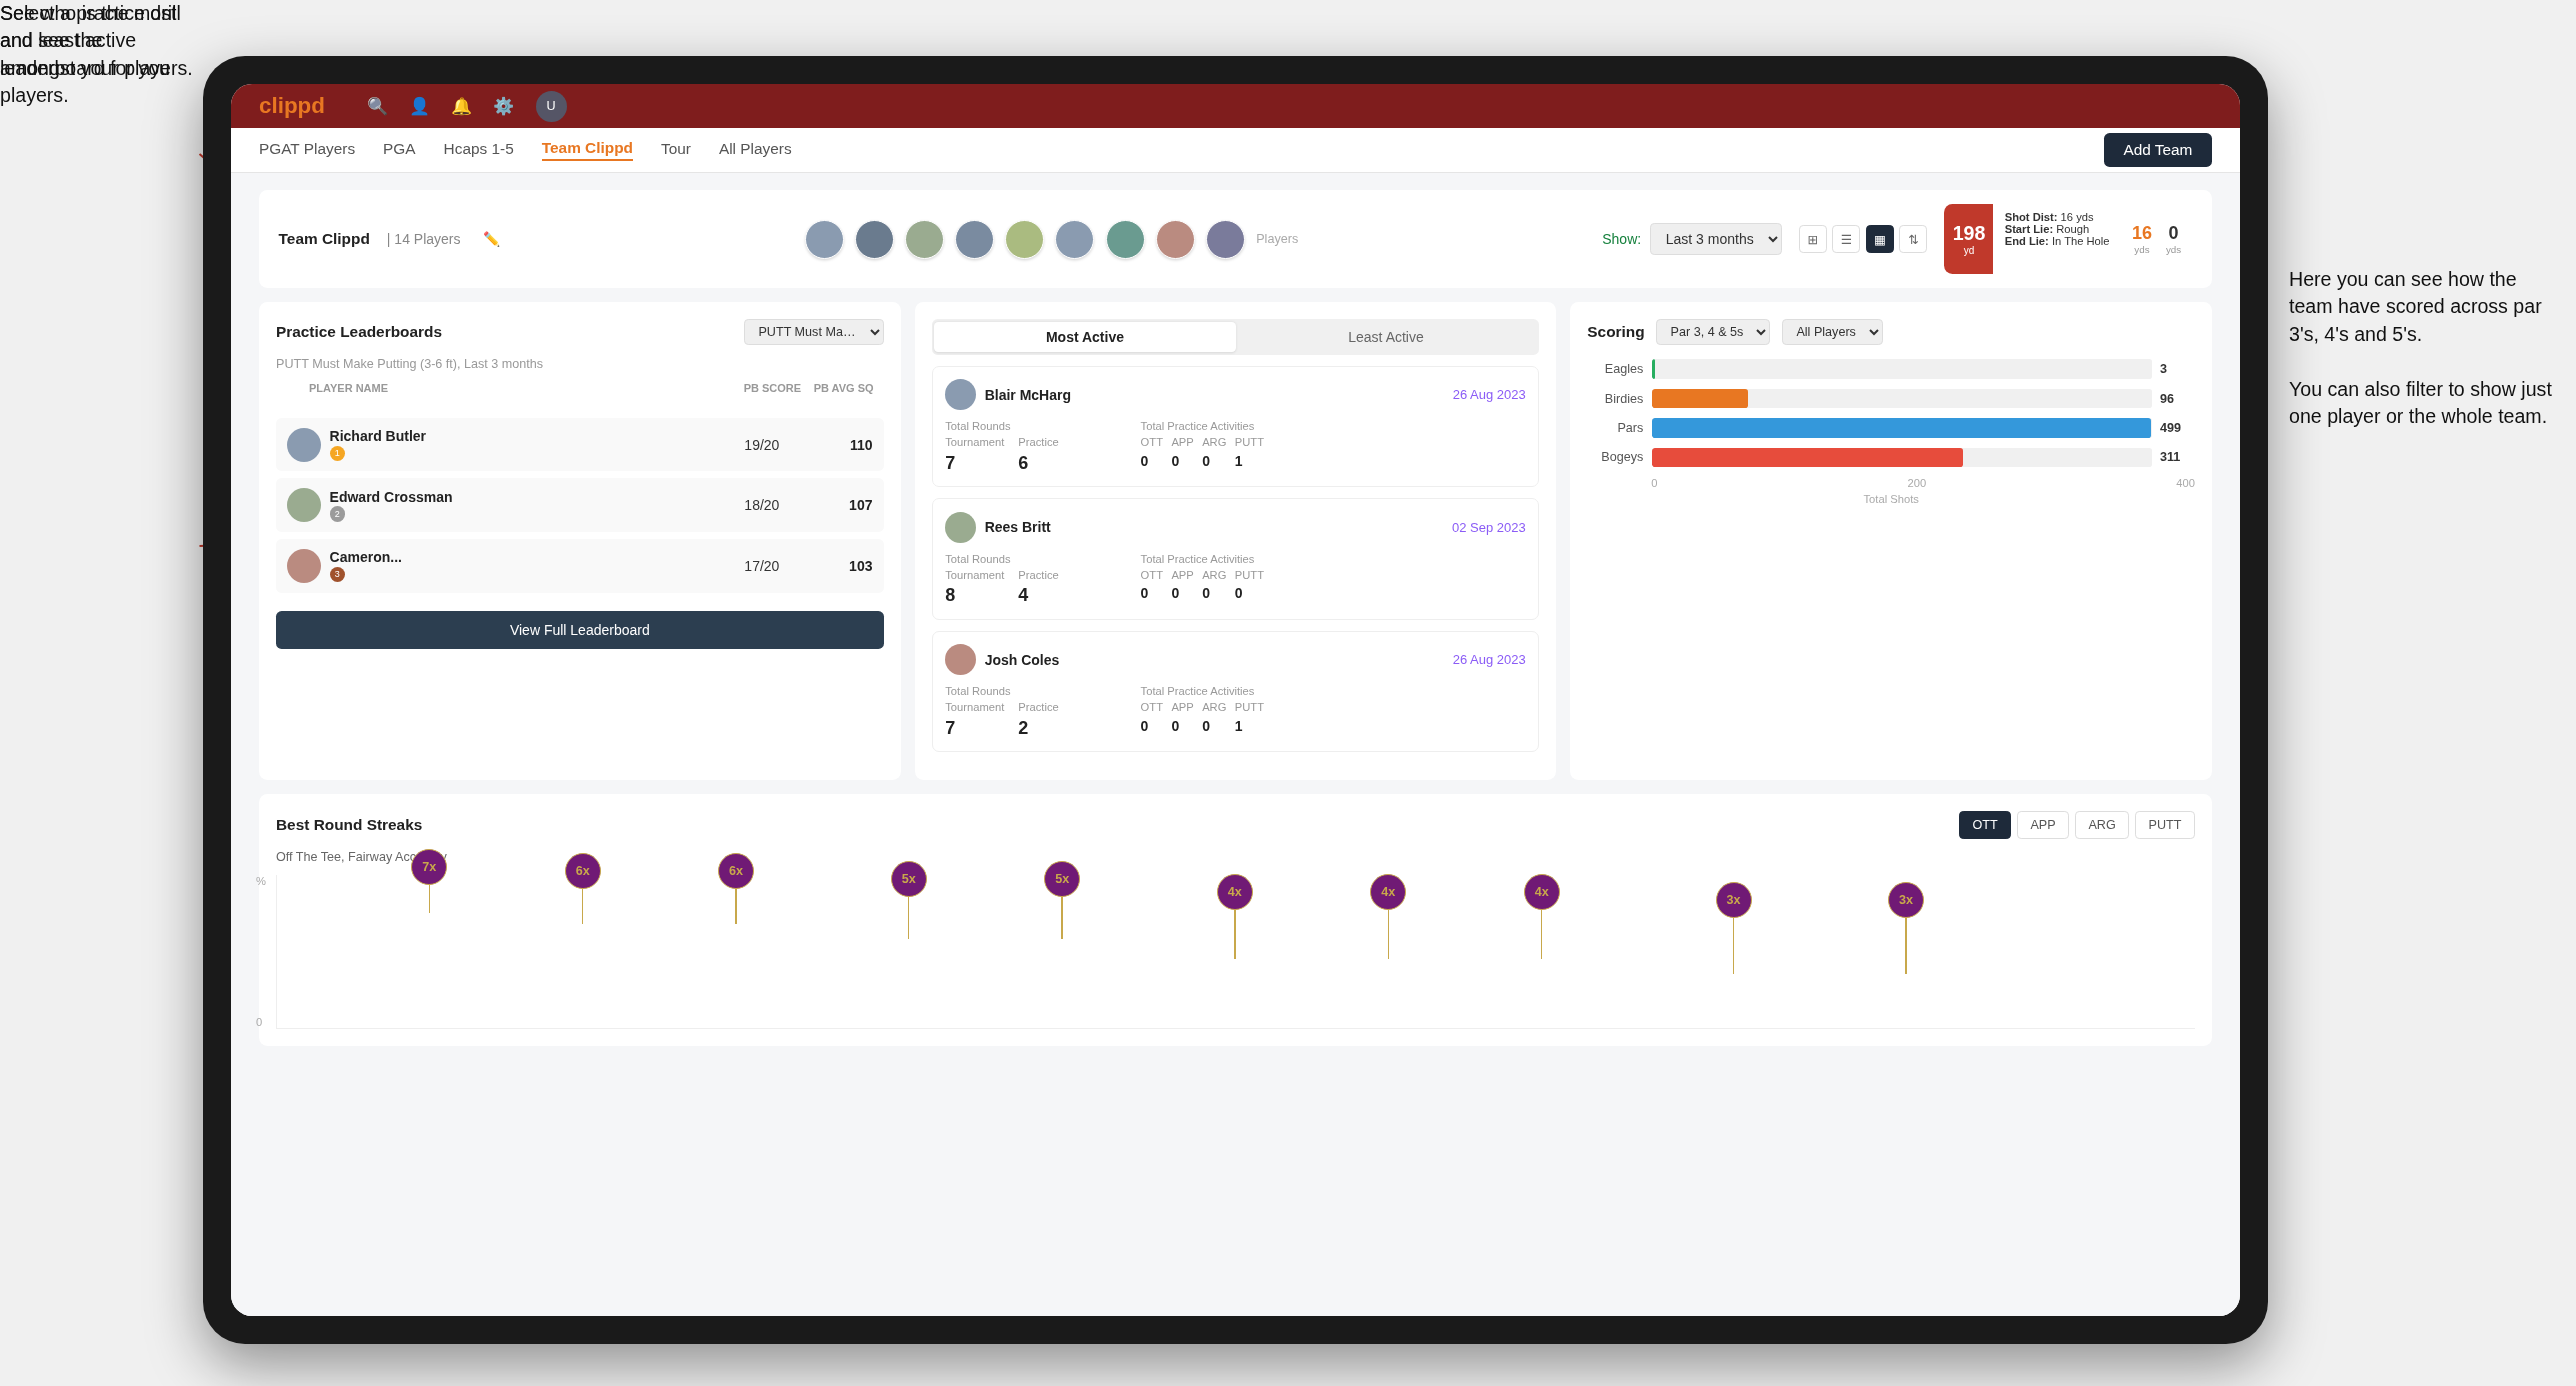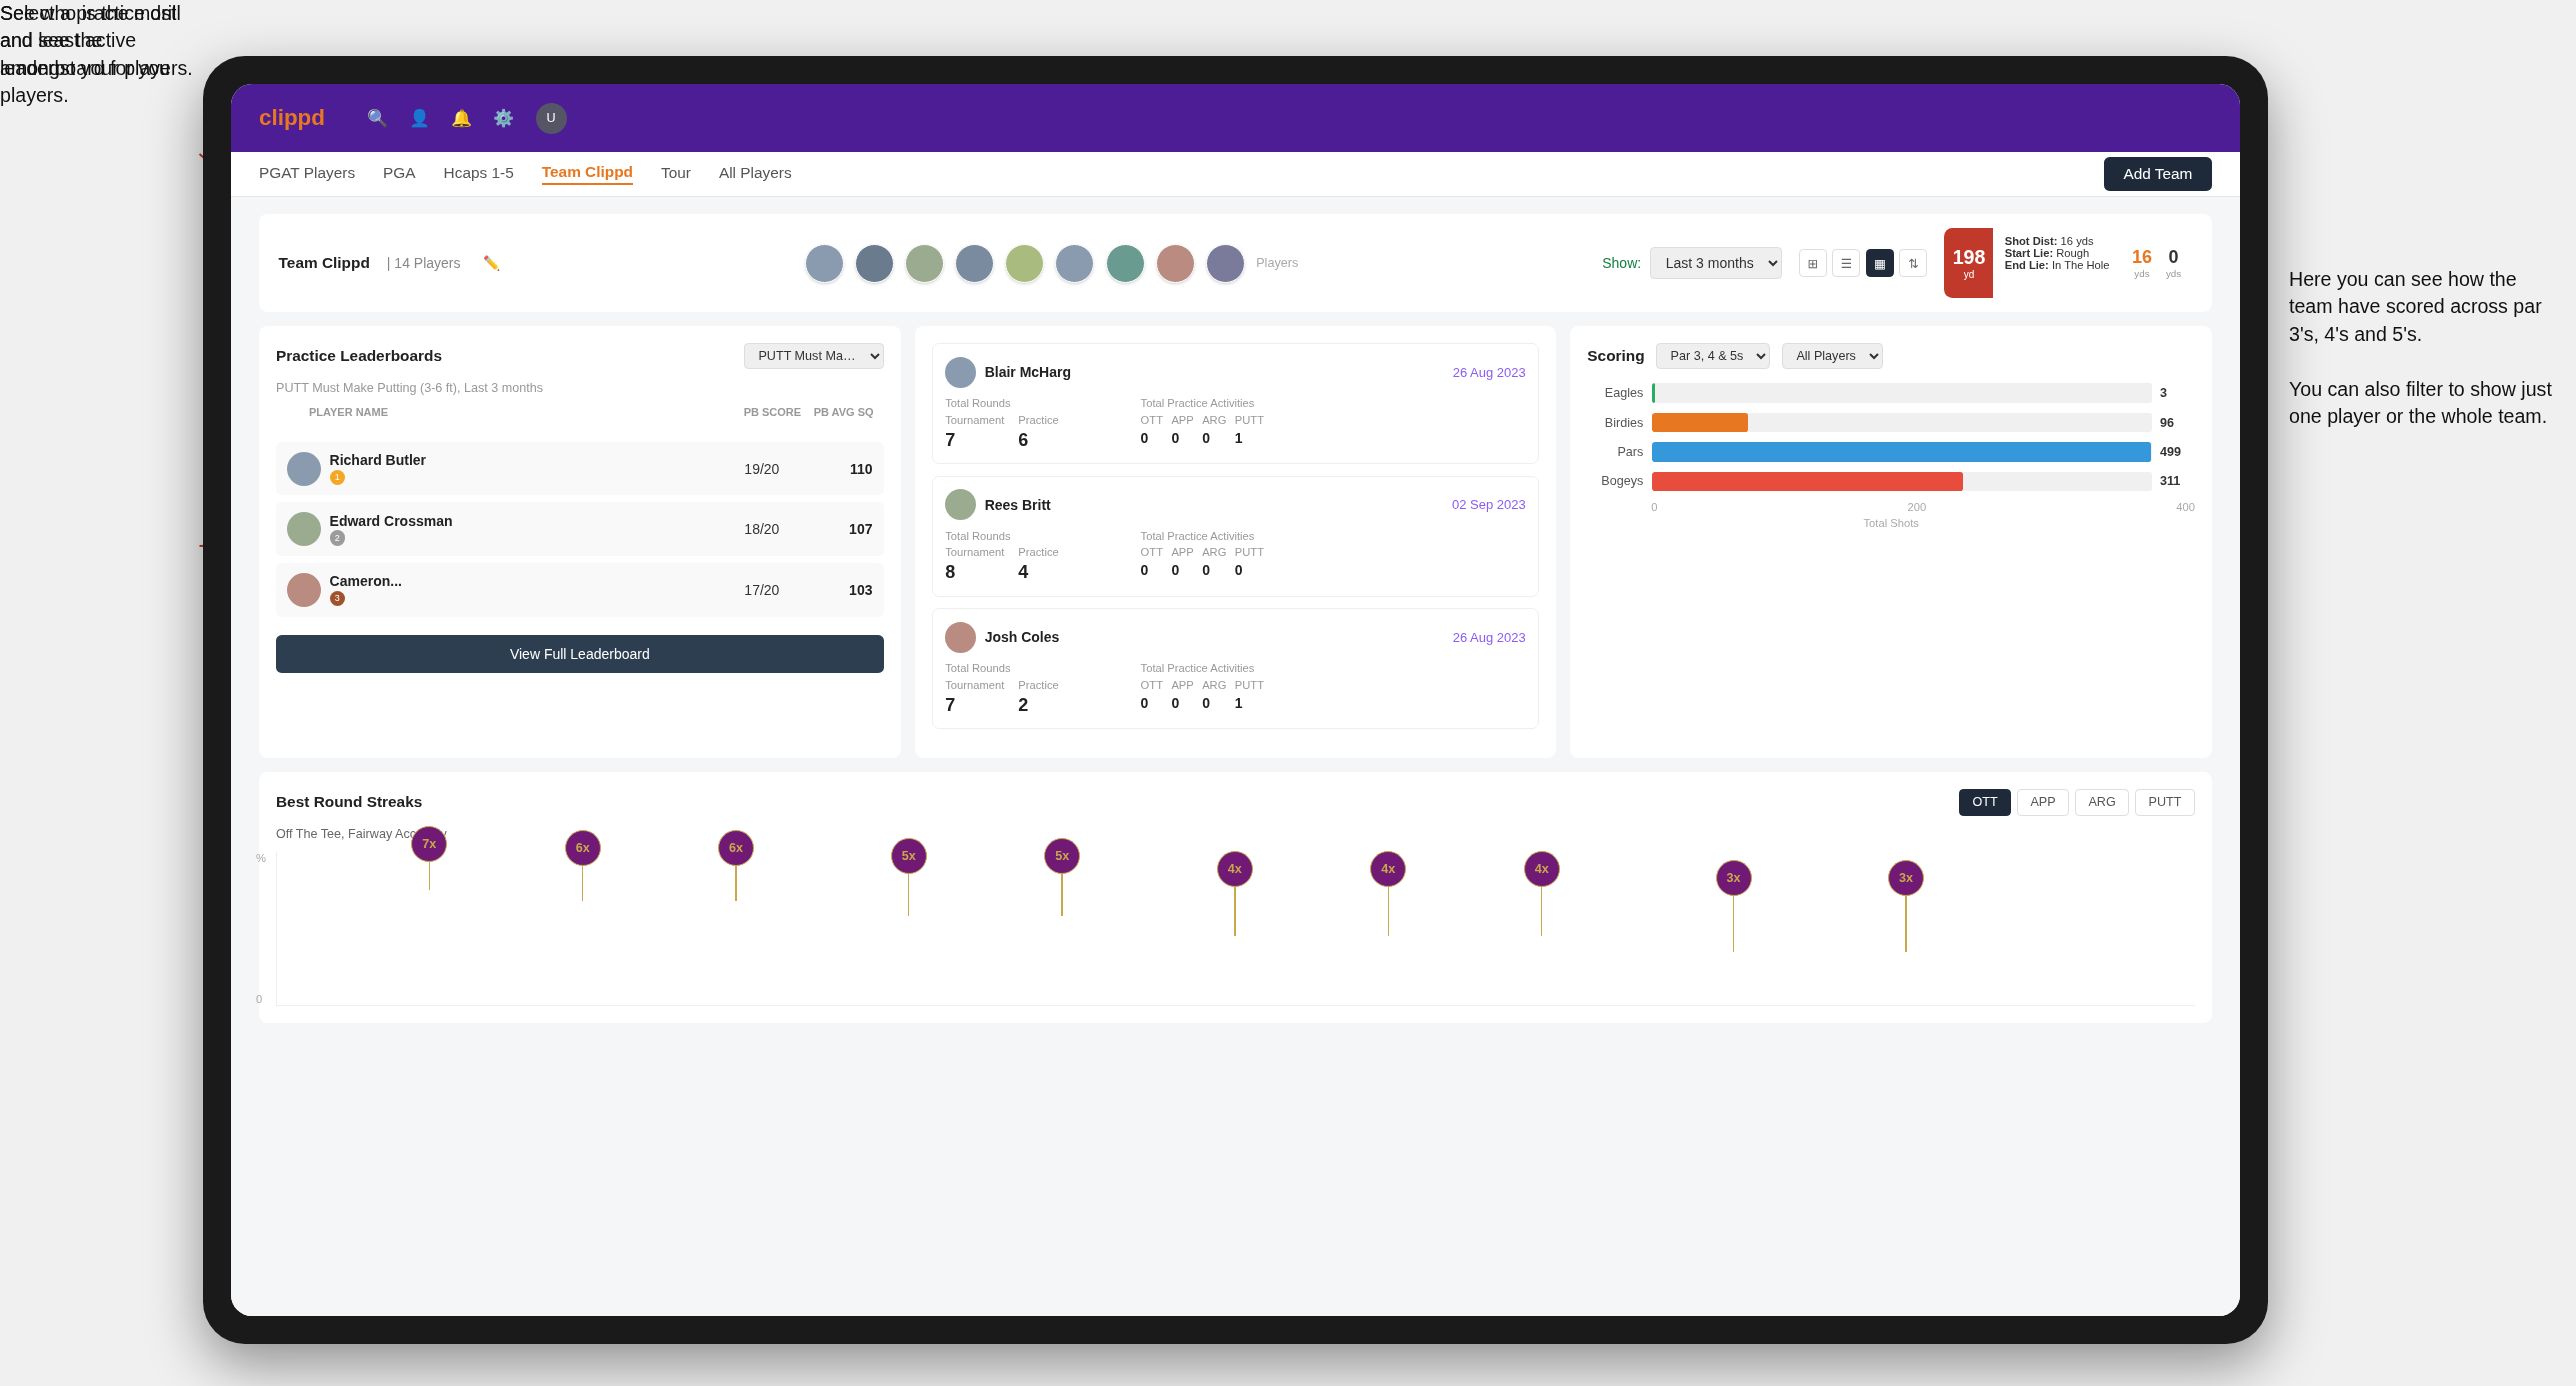--- a/index.html
+++ b/index.html
@@ -51,22 +51,22 @@
       height: 100%;
       background: #fff;
       border-radius: 21px;
       overflow: hidden;
       display: flex;
       flex-direction: column;
     }
 
     
     .nav-bar {
-      background: #4c1d95;
-      height: 68px;
+      background: #7f1d1d;
+      height: 44px;
       display: flex;
       align-items: center;
       padding: 0 28px;
       flex-shrink: 0;
     }
     .nav-logo {
       color: #e87722;
       font-size: 22.4px;
       font-weight: 700;
       margin-right: 42px;
@@ -761,20 +761,24 @@
               </div>
             </div>
             <div class="score-val">17/20</div>
             <div class="score-avg">103</div>
           </div>
 
           <button class="view-full-btn">View Full Leaderboard</button>
         </div>
 
         <div class="card">
+          <div class="tab-group">
+            <button class="tab-btn active">Most Active</button>
+            <button class="tab-btn">Least Active</button>
+          </div>
 
           <div class="active-player-card">
             <div class="active-player-header">
               <div class="active-player-avatar" style="background:#8a9bb0;"></div>
               <span class="active-player-name">Blair McHarg</span>
               <span class="active-date">26 Aug 2023</span>
             </div>
             <div class="active-stats">
               <div class="stat-section">
                 <div class="stat-label">Total Rounds</div>

